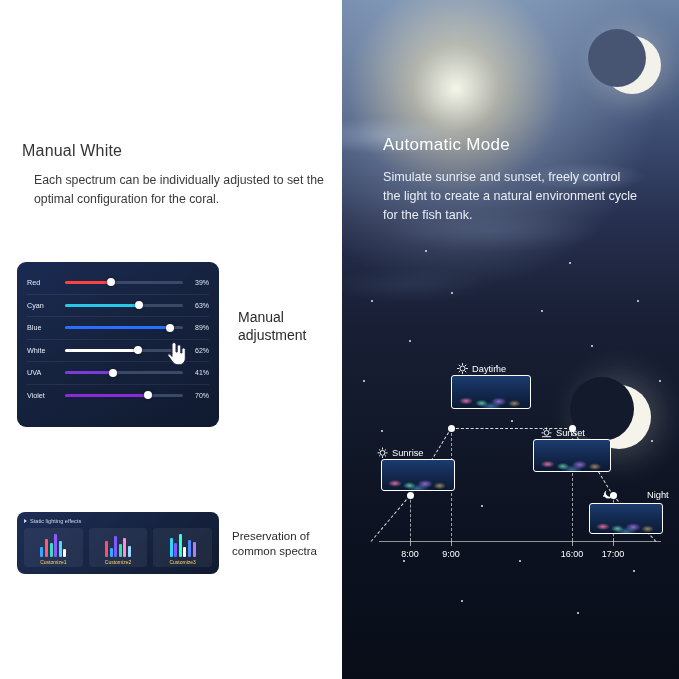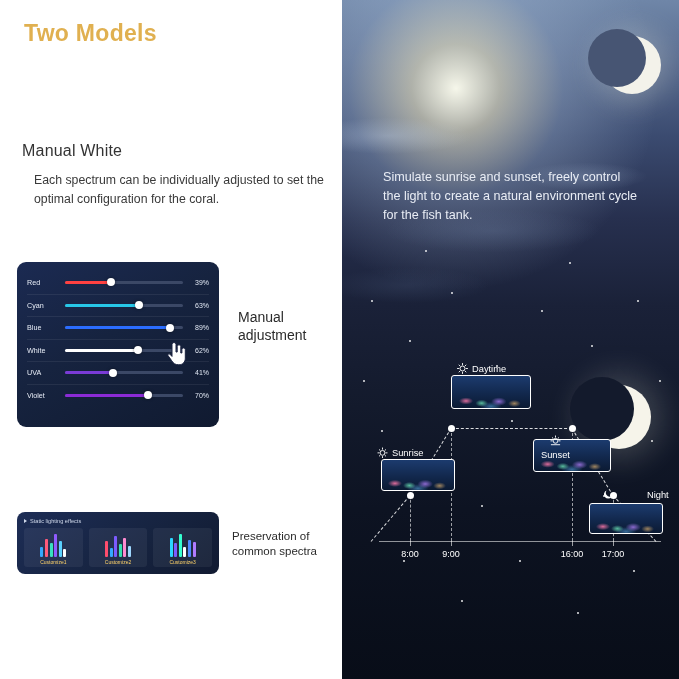--- a/index.html
+++ b/index.html
@@ -328,21 +328,20 @@
     background: #ffffff;
     z-index: 9;
   }
 </style>
 </head>
 <body>
 
 <div class="page">
 
   <div class="left">
-    <div class="title">Two Models</div>
     <div class="manual-head">Manual White</div>
     <div class="manual-sub">Each spectrum can be individually adjusted to set the optimal configuration for the coral.</div>
 
     <div class="slider-card">
       <div id="slider-list">
           <div class="slider-row">
             <span class="sl-name">Red</span>
             <span class="sl-track-wrap">
               <span class="sl-track">
                 <span class="sl-fill" style="width:39%;background:#ff4141;"></span>
@@ -483,20 +482,21 @@
         <i style="left: 22px; top: 380px;"></i>
         <i style="left: 318px; top: 380px;"></i>
         <i style="left: 170px; top: 420px;"></i>
         <i style="left: 252px; top: 400px;"></i>
         <i style="left: 84px; top: 250px;"></i>
         <i style="left: 228px; top: 262px;"></i>
       </div>
     <div class="moon-top"></div>
     <div class="moon-mid"></div>
 
+    <div class="auto-head">Automatic Mode</div>
     <div class="auto-sub">Simulate sunrise and sunset, freely control the light to create a natural environment cycle for the fish tank.</div>
 
     <div class="diagram">
       <div class="axis-line"></div>
       <div id="diagram-dyn">
           <div class="tick" style="left:69px;"></div>
           <div class="tlabel" style="left:69px;">8:00</div>
           <div class="tick" style="left:110px;"></div>
           <div class="tlabel" style="left:110px;">9:00</div>
           <div class="tick" style="left:231px;"></div>
@@ -557,21 +557,21 @@
                   <line x1="10" y1="6" x2="11.5" y2="6"></line>
                   <line x1="2.2" y1="2.2" x2="3.2" y2="3.2"></line>
                   <line x1="8.8" y1="8.8" x2="9.8" y2="9.8"></line>
                   <line x1="9.8" y1="2.2" x2="8.8" y2="3.2"></line>
                   <line x1="3.2" y1="8.8" x2="2.2" y2="9.8"></line>
                 </g>
               </svg>
             </span>
             <span>Daytime</span>
           </div>
-          <div class="stage-label" style="left:200px;top:80px;flex-direction:column;">
+          <div class="stage-label" style="left:200px;top:72px;">
             <span class="ico">
               <svg viewBox="0 0 12 12" width="11" height="11">
                 <circle cx="6" cy="6.4" r="2.6" fill="none" stroke="#fff" stroke-width="1"></circle>
                 <g stroke="#fff" stroke-width="1" stroke-linecap="round">
                   <line x1="6" y1="1" x2="6" y2="2.4"></line>
                   <line x1="1" y1="6.4" x2="2.3" y2="6.4"></line>
                   <line x1="9.7" y1="6.4" x2="11" y2="6.4"></line>
                   <line x1="2.5" y1="2.9" x2="3.4" y2="3.8"></line>
                   <line x1="9.5" y1="2.9" x2="8.6" y2="3.8"></line>
                   <line x1="1.4" y1="10.6" x2="10.6" y2="10.6"></line>

